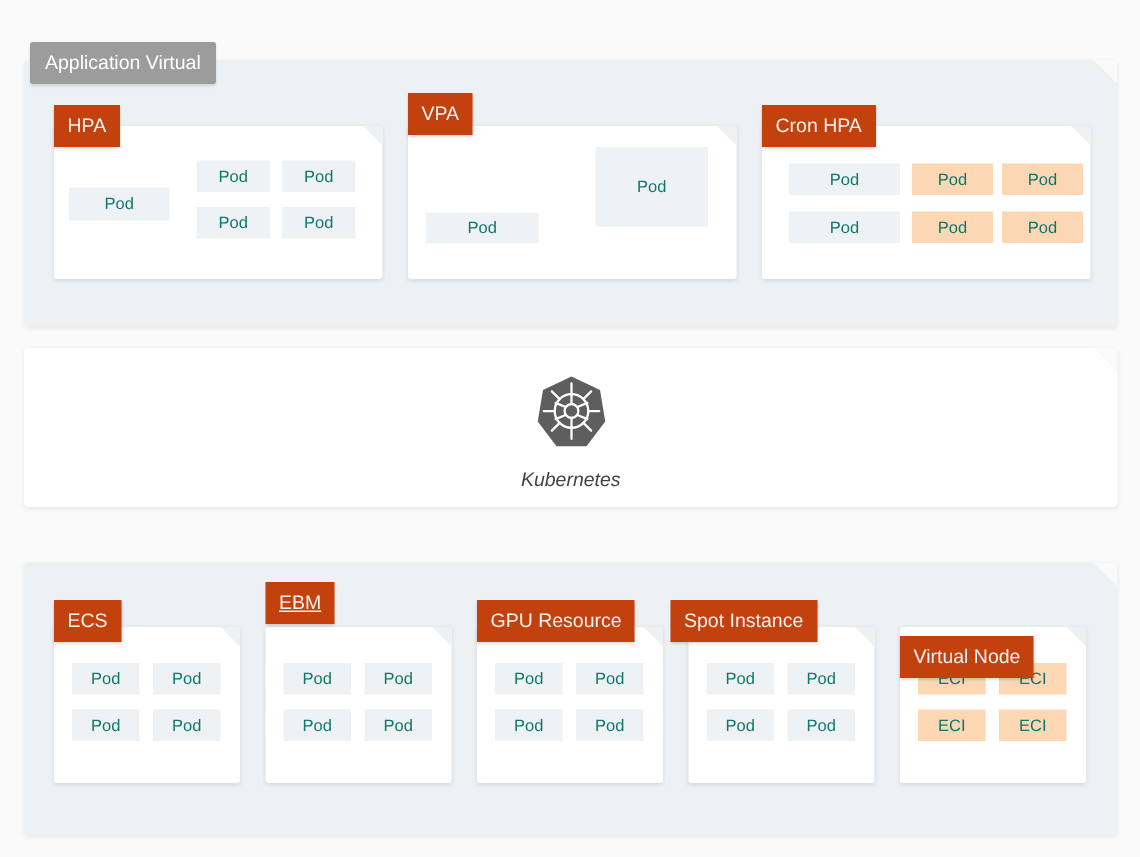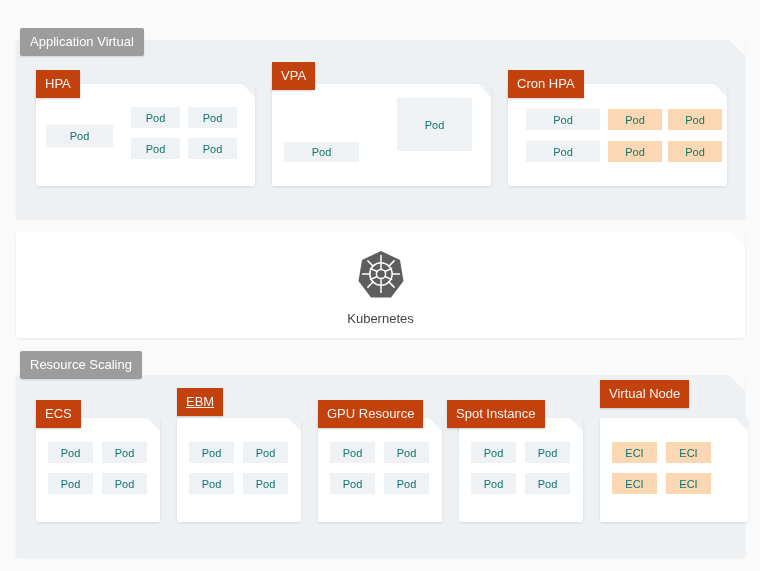--- a/index.html
+++ b/index.html
@@ -76,21 +76,21 @@
     <div class="bevel"></div>
     <div class="pod" style="left:18px;top:25px;width:74px;height:21px;">Pod</div>
     <div class="pod orange" style="left:100px;top:25px;width:54px;height:21px;">Pod</div>
     <div class="pod orange" style="left:160px;top:25px;width:54px;height:21px;">Pod</div>
     <div class="pod" style="left:18px;top:57px;width:74px;height:21px;">Pod</div>
     <div class="pod orange" style="left:100px;top:57px;width:54px;height:21px;">Pod</div>
     <div class="pod orange" style="left:160px;top:57px;width:54px;height:21px;">Pod</div>
   </div>
   <div class="card-tag" style="left:508px;top:70px;text-align:right;">Cron HPA</div>
 
-  <div class="k8s-band" style="left:16px;top:232px;width:729px;height:106px;">
+  <div class="k8s-band" style="left:16px;top:232px;width:729px;height:106px;font-style:italic;">
     <div class="bevel"></div>
     <div class="k8s-inner">
       <span>
         <svg width="46" height="50" viewBox="0 0 46 50" aria-hidden="true">
           <polygon points="23,1 42,10 45.5,31 33,47.5 13,47.5 0.5,31 4,10" fill="#5e5e5e"></polygon>
           <g stroke="#ffffff" stroke-width="1.5" fill="none" stroke-linecap="round">
             <circle cx="23" cy="24" r="11.2"></circle>
             <circle cx="23" cy="24" r="4.6"></circle>
             <line x1="23" y1="12.8" x2="23" y2="5.5"></line>
             <line x1="23" y1="35.2" x2="23" y2="42.5"></line>
@@ -109,21 +109,20 @@
           </g>
         </svg>
       </span>
       <span class="k8s-label">Kubernetes</span>
     </div>
   </div>
 
   <div class="section" style="left:16px;top:375px;width:729px;height:182px;">
     <div class="bevel"></div>
   </div>
-  <div class="section-tag" style="left:20px;top:351px;">Resource Scaling</div>
 
   <div class="card" style="left:36px;top:418px;width:124px;height:104px;">
     <div class="bevel"></div>
     <div class="pod" style="left:12px;top:24px;width:45px;height:21px;">Pod</div>
     <div class="pod" style="left:66px;top:24px;width:45px;height:21px;">Pod</div>
     <div class="pod" style="left:12px;top:55px;width:45px;height:21px;">Pod</div>
     <div class="pod" style="left:66px;top:55px;width:45px;height:21px;">Pod</div>
   </div>
   <div class="card-tag" style="left:36px;top:400px;">ECS</div>
 
@@ -147,22 +146,22 @@
 
   <div class="card" style="left:459px;top:418px;width:124px;height:104px;">
     <div class="bevel"></div>
     <div class="pod" style="left:12px;top:24px;width:45px;height:21px;">Pod</div>
     <div class="pod" style="left:66px;top:24px;width:45px;height:21px;">Pod</div>
     <div class="pod" style="left:12px;top:55px;width:45px;height:21px;">Pod</div>
     <div class="pod" style="left:66px;top:55px;width:45px;height:21px;">Pod</div>
   </div>
   <div class="card-tag" style="left:447px;top:400px;text-align:right;">Spot Instance</div>
 
-  <div class="card" style="left:600px;top:418px;width:124px;height:104px;padding-left:24px;">
+  <div class="card" style="left:600px;top:418px;width:124px;height:104px;">
     <div class="bevel"></div>
     <div class="pod orange" style="left:12px;top:24px;width:45px;height:21px;">ECI</div>
     <div class="pod orange" style="left:66px;top:24px;width:45px;height:21px;">ECI</div>
     <div class="pod orange" style="left:12px;top:55px;width:45px;height:21px;">ECI</div>
     <div class="pod orange" style="left:66px;top:55px;width:45px;height:21px;">ECI</div>
   </div>
-  <div class="card-tag" style="left:600px;top:380px;">Virtual Node</div>
+  <div class="card-tag" style="left:600px;top:424px;">Virtual Node</div>
 
 </div>
 
 </body></html>

